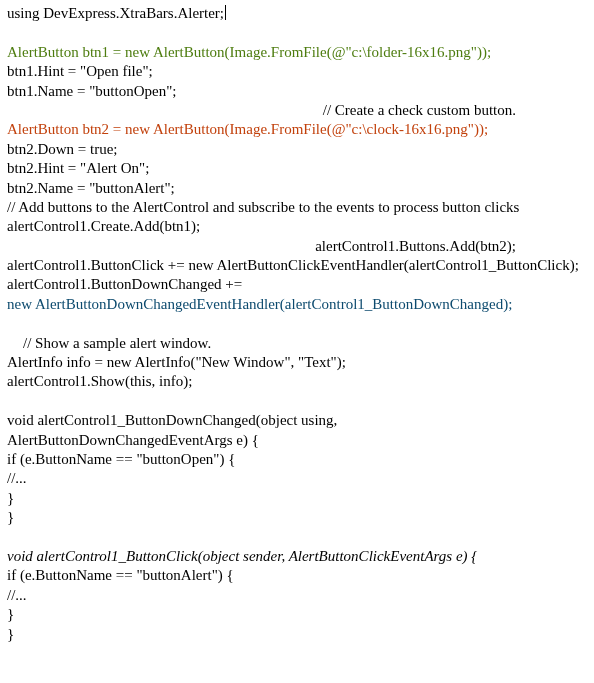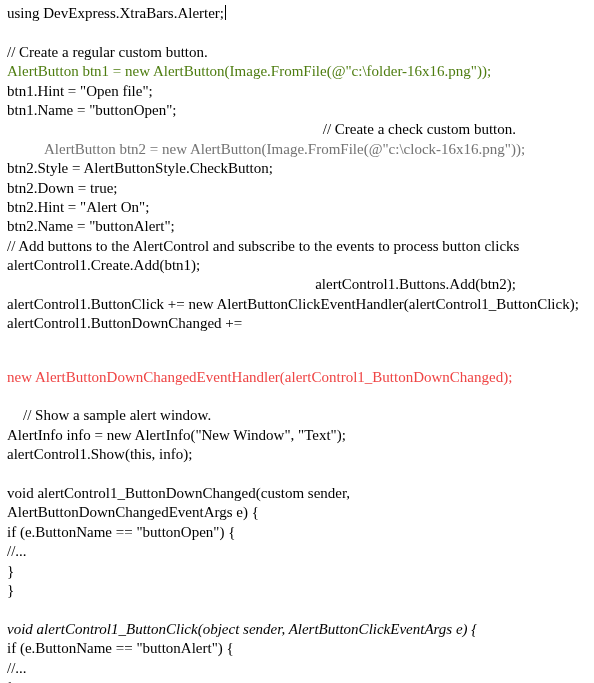--- a/index.html
+++ b/index.html
@@ -44,42 +44,40 @@
     margin-left: 1px;
   }
 </style>
 </head>
 <body>
 
 <div id="code-surface" style="background: rgb(255, 255, 255);">
   <div id="code-lines">
       <div class="code-line" style="color: rgb(0, 0, 0);"><span>using DevExpress.XtraBars.Alerter;</span><span class="caret"></span></div>
       <div class="code-line blank" style="color: rgb(0, 0, 0);"><span></span></div>
-      <div class="code-line" style="color: rgb(0, 0, 0);"><span>// Create a regular custom button.</span></div>
       <div class="code-line" style="color: #4d7c0f;"><span>AlertButton btn1 = new AlertButton(Image.FromFile(@"c:\folder-16x16.png"));</span></div>
       <div class="code-line" style="color: rgb(0, 0, 0);"><span>btn1.Hint = "Open file";</span></div>
       <div class="code-line" style="color: rgb(0, 0, 0);"><span>btn1.Name = "buttonOpen";</span></div>
       <div class="code-line" style="color: rgb(0, 0, 0); text-align: right;"><span>// Create a check custom button.</span></div>
-      <div class="code-line" style="color: #737373; margin-left: 37px;"><span>AlertButton btn2 = new AlertButton(Image.FromFile(@"c:\clock-16x16.png"));</span></div>
-      <div class="code-line" style="color: rgb(0, 0, 0);"><span>btn2.Style = AlertButtonStyle.CheckButton;</span></div>
+      <div class="code-line" style="color: #c2410c;"><span>AlertButton btn2 = new AlertButton(Image.FromFile(@"c:\clock-16x16.png"));</span></div>
       <div class="code-line" style="color: rgb(0, 0, 0);"><span>btn2.Down = true;</span></div>
       <div class="code-line" style="color: rgb(0, 0, 0);"><span>btn2.Hint = "Alert On";</span></div>
       <div class="code-line" style="color: rgb(0, 0, 0);"><span>btn2.Name = "buttonAlert";</span></div>
       <div class="code-line" style="color: rgb(0, 0, 0);"><span>// Add buttons to the AlertControl and subscribe to the events to process button clicks</span></div>
       <div class="code-line" style="color: rgb(0, 0, 0);"><span>alertControl1.Create.Add(btn1);</span></div>
       <div class="code-line" style="color: rgb(0, 0, 0); text-align: right;"><span>alertControl1.Buttons.Add(btn2);</span></div>
       <div class="code-line" style="color: rgb(0, 0, 0);"><span>alertControl1.ButtonClick += new AlertButtonClickEventHandler(alertControl1_ButtonClick);</span></div>
       <div class="code-line" style="color: rgb(0, 0, 0);"><span>alertControl1.ButtonDownChanged +=</span></div>
-      <div class="code-line" style="color: #ef4444; margin-top: 34px;"><span>new AlertButtonDownChangedEventHandler(alertControl1_ButtonDownChanged);</span></div>
+      <div class="code-line" style="color: #0c4a6e;"><span>new AlertButtonDownChangedEventHandler(alertControl1_ButtonDownChanged);</span></div>
       <div class="code-line blank" style="color: rgb(0, 0, 0);"><span></span></div>
       <div class="code-line" style="color: rgb(0, 0, 0); margin-left: 16px;"><span>// Show a sample alert window.</span></div>
       <div class="code-line" style="color: rgb(0, 0, 0);"><span>AlertInfo info = new AlertInfo("New Window", "Text");</span></div>
       <div class="code-line" style="color: #000000;"><span>alertControl1.Show(this, info);</span></div>
       <div class="code-line blank" style="color: rgb(0, 0, 0);"><span></span></div>
-      <div class="code-line" style="color: rgb(0, 0, 0);"><span>void alertControl1_ButtonDownChanged(custom sender,</span></div>
+      <div class="code-line" style="color: rgb(0, 0, 0);"><span>void alertControl1_ButtonDownChanged(object using,</span></div>
       <div class="code-line" style="color: rgb(0, 0, 0);"><span>AlertButtonDownChangedEventArgs e) {</span></div>
       <div class="code-line" style="color: rgb(0, 0, 0);"><span>if (e.ButtonName == "buttonOpen") {</span></div>
       <div class="code-line" style="color: rgb(0, 0, 0);"><span>//...</span></div>
       <div class="code-line" style="color: rgb(0, 0, 0);"><span>}</span></div>
       <div class="code-line" style="color: rgb(0, 0, 0);"><span>}</span></div>
       <div class="code-line blank" style="color: rgb(0, 0, 0);"><span></span></div>
       <div class="code-line" style="color: rgb(0, 0, 0); font-style: italic;"><span>void alertControl1_ButtonClick(object sender, AlertButtonClickEventArgs e) {</span></div>
       <div class="code-line" style="color: rgb(0, 0, 0);"><span>if (e.ButtonName == "buttonAlert") {</span></div>
       <div class="code-line" style="color: rgb(0, 0, 0);"><span>//...</span></div>
       <div class="code-line" style="color: rgb(0, 0, 0);"><span>}</span></div>

